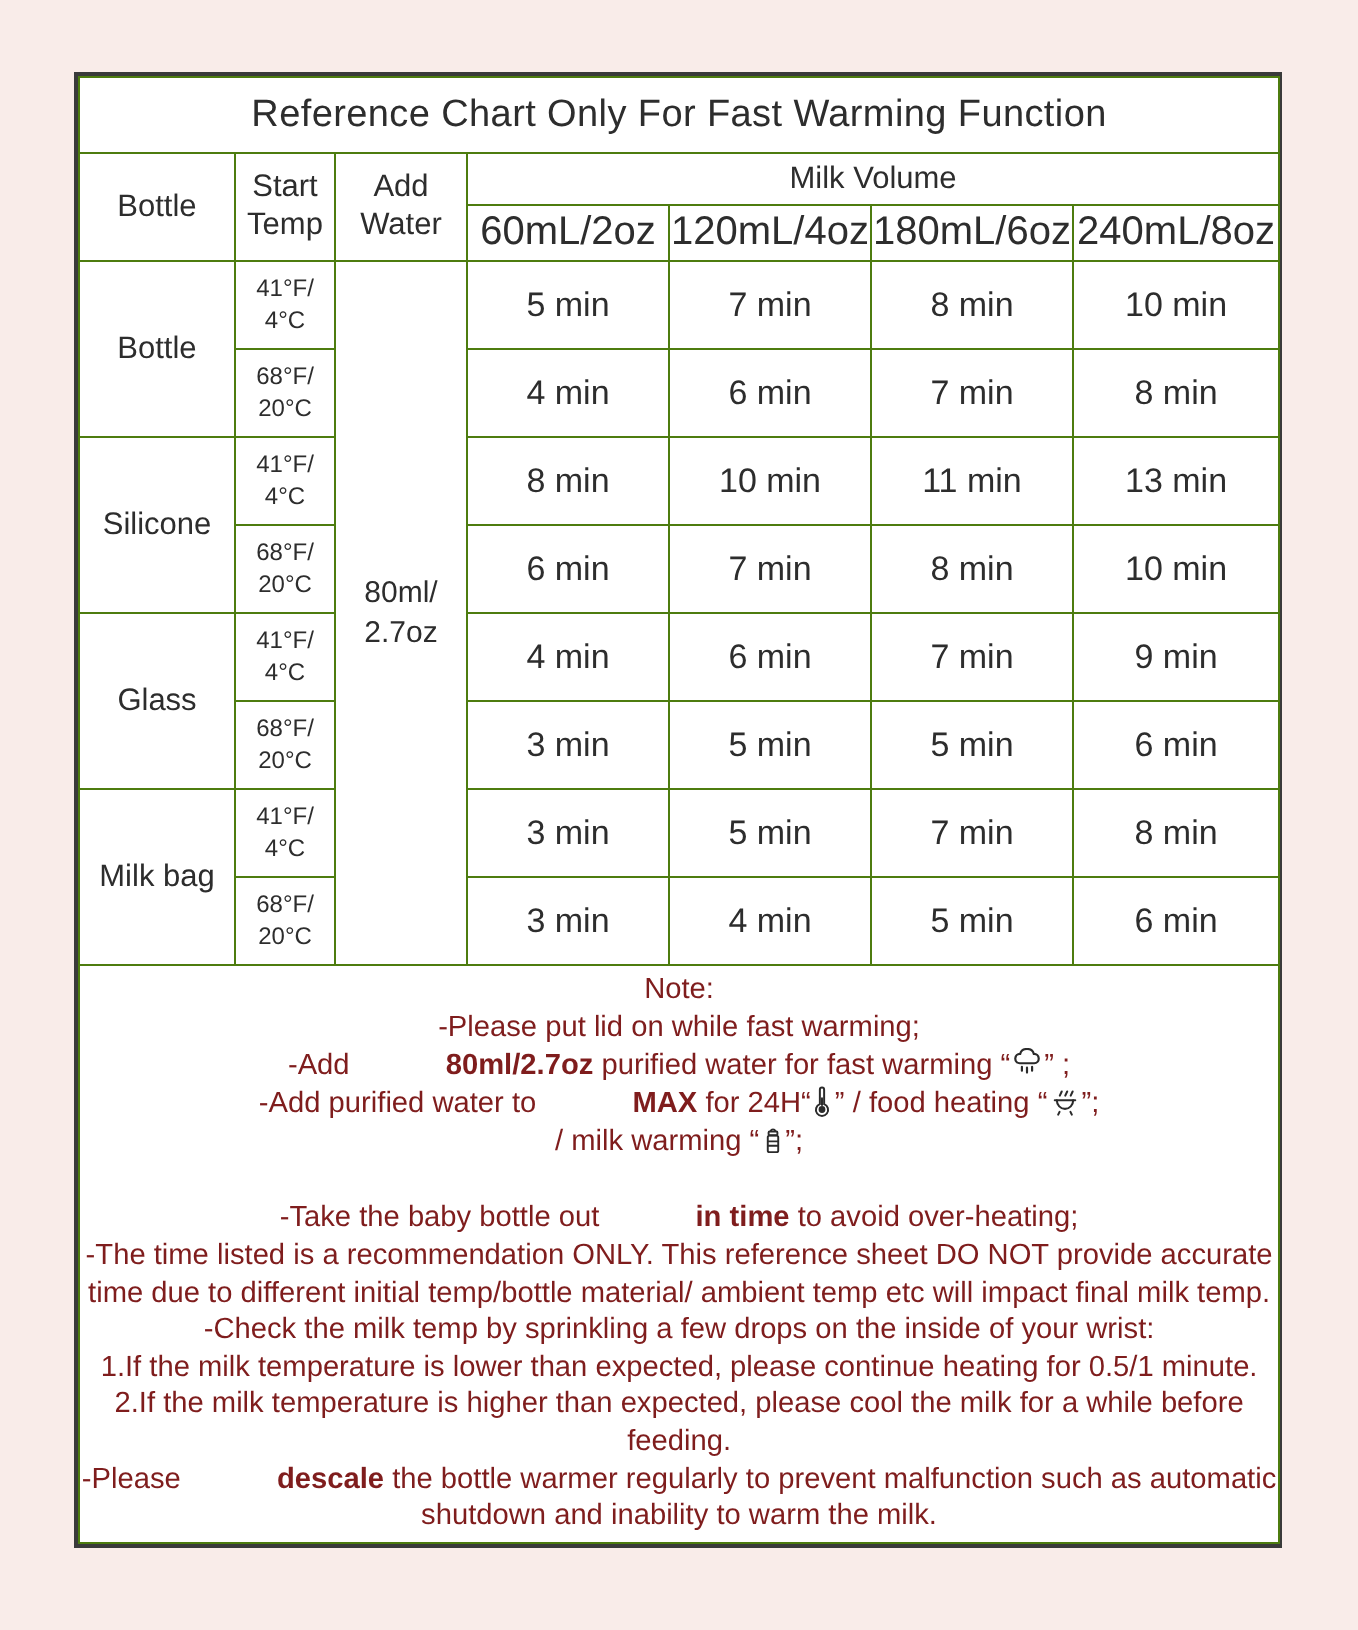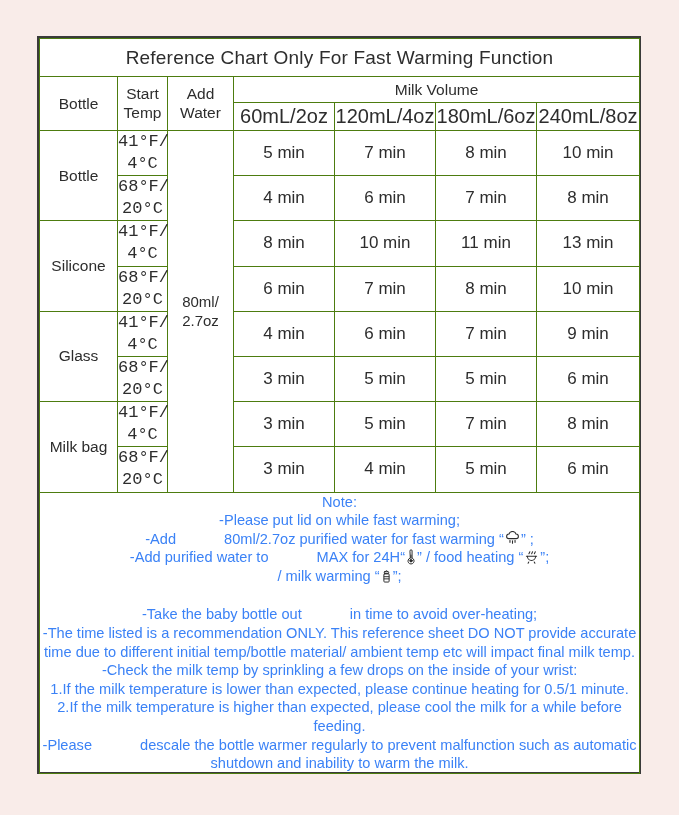--- a/index.html
+++ b/index.html
@@ -25,30 +25,30 @@
   .title-row th{
     height:37px;font-size:19px;font-weight:700;color:#1b1b1b;
     letter-spacing:.2px;border-bottom:1px solid #4f4f4f;
   }
   .hdr{font-size:15.5px;}
   .pre{white-space:pre-line;line-height:1.22;}
   .mv-row th{height:25px;}
   .vol-row th{height:27px;font-size:20px;}
   .time-row{height:43px;}
   .bottle-cell{font-size:15.5px;}
-  .temp-cell{font-size:17px;text-align:left;padding-left:9px;white-space:pre-line;line-height:1.3;font-family:Liberation Mono, monospace;}
+  .temp-cell{font-size:12px;text-align:left;padding-left:9px;white-space:pre-line;line-height:1.3;}
   .water-cell{font-size:15px;white-space:pre-line;line-height:1.3;}
   .time-cell{font-size:17px;}
   .notes-cell{
     text-align:left;vertical-align:top;
     padding:5px 12px 8px 15px;
   }
-  .note-line{font-size:14.6px;line-height:18.6px;color:#3b82f6;}
+  .note-line{font-size:14.6px;line-height:18.6px;color:#7f1d1d;}
   .note-line.gap{margin-top:20px;}
-  .note-line b{font-weight:400;padding-left:44px;}
+  .note-line b{font-weight:700;padding-left:44px;}
   .note-icon{vertical-align:-3px;margin:0 1px;}
   .note-icon *{stroke:#2b2b2b;}
 </style>
 </head>
 <body>
 
 <div class="card">
   <table class="ref">
     <colgroup>
       <col style="width:78px">

